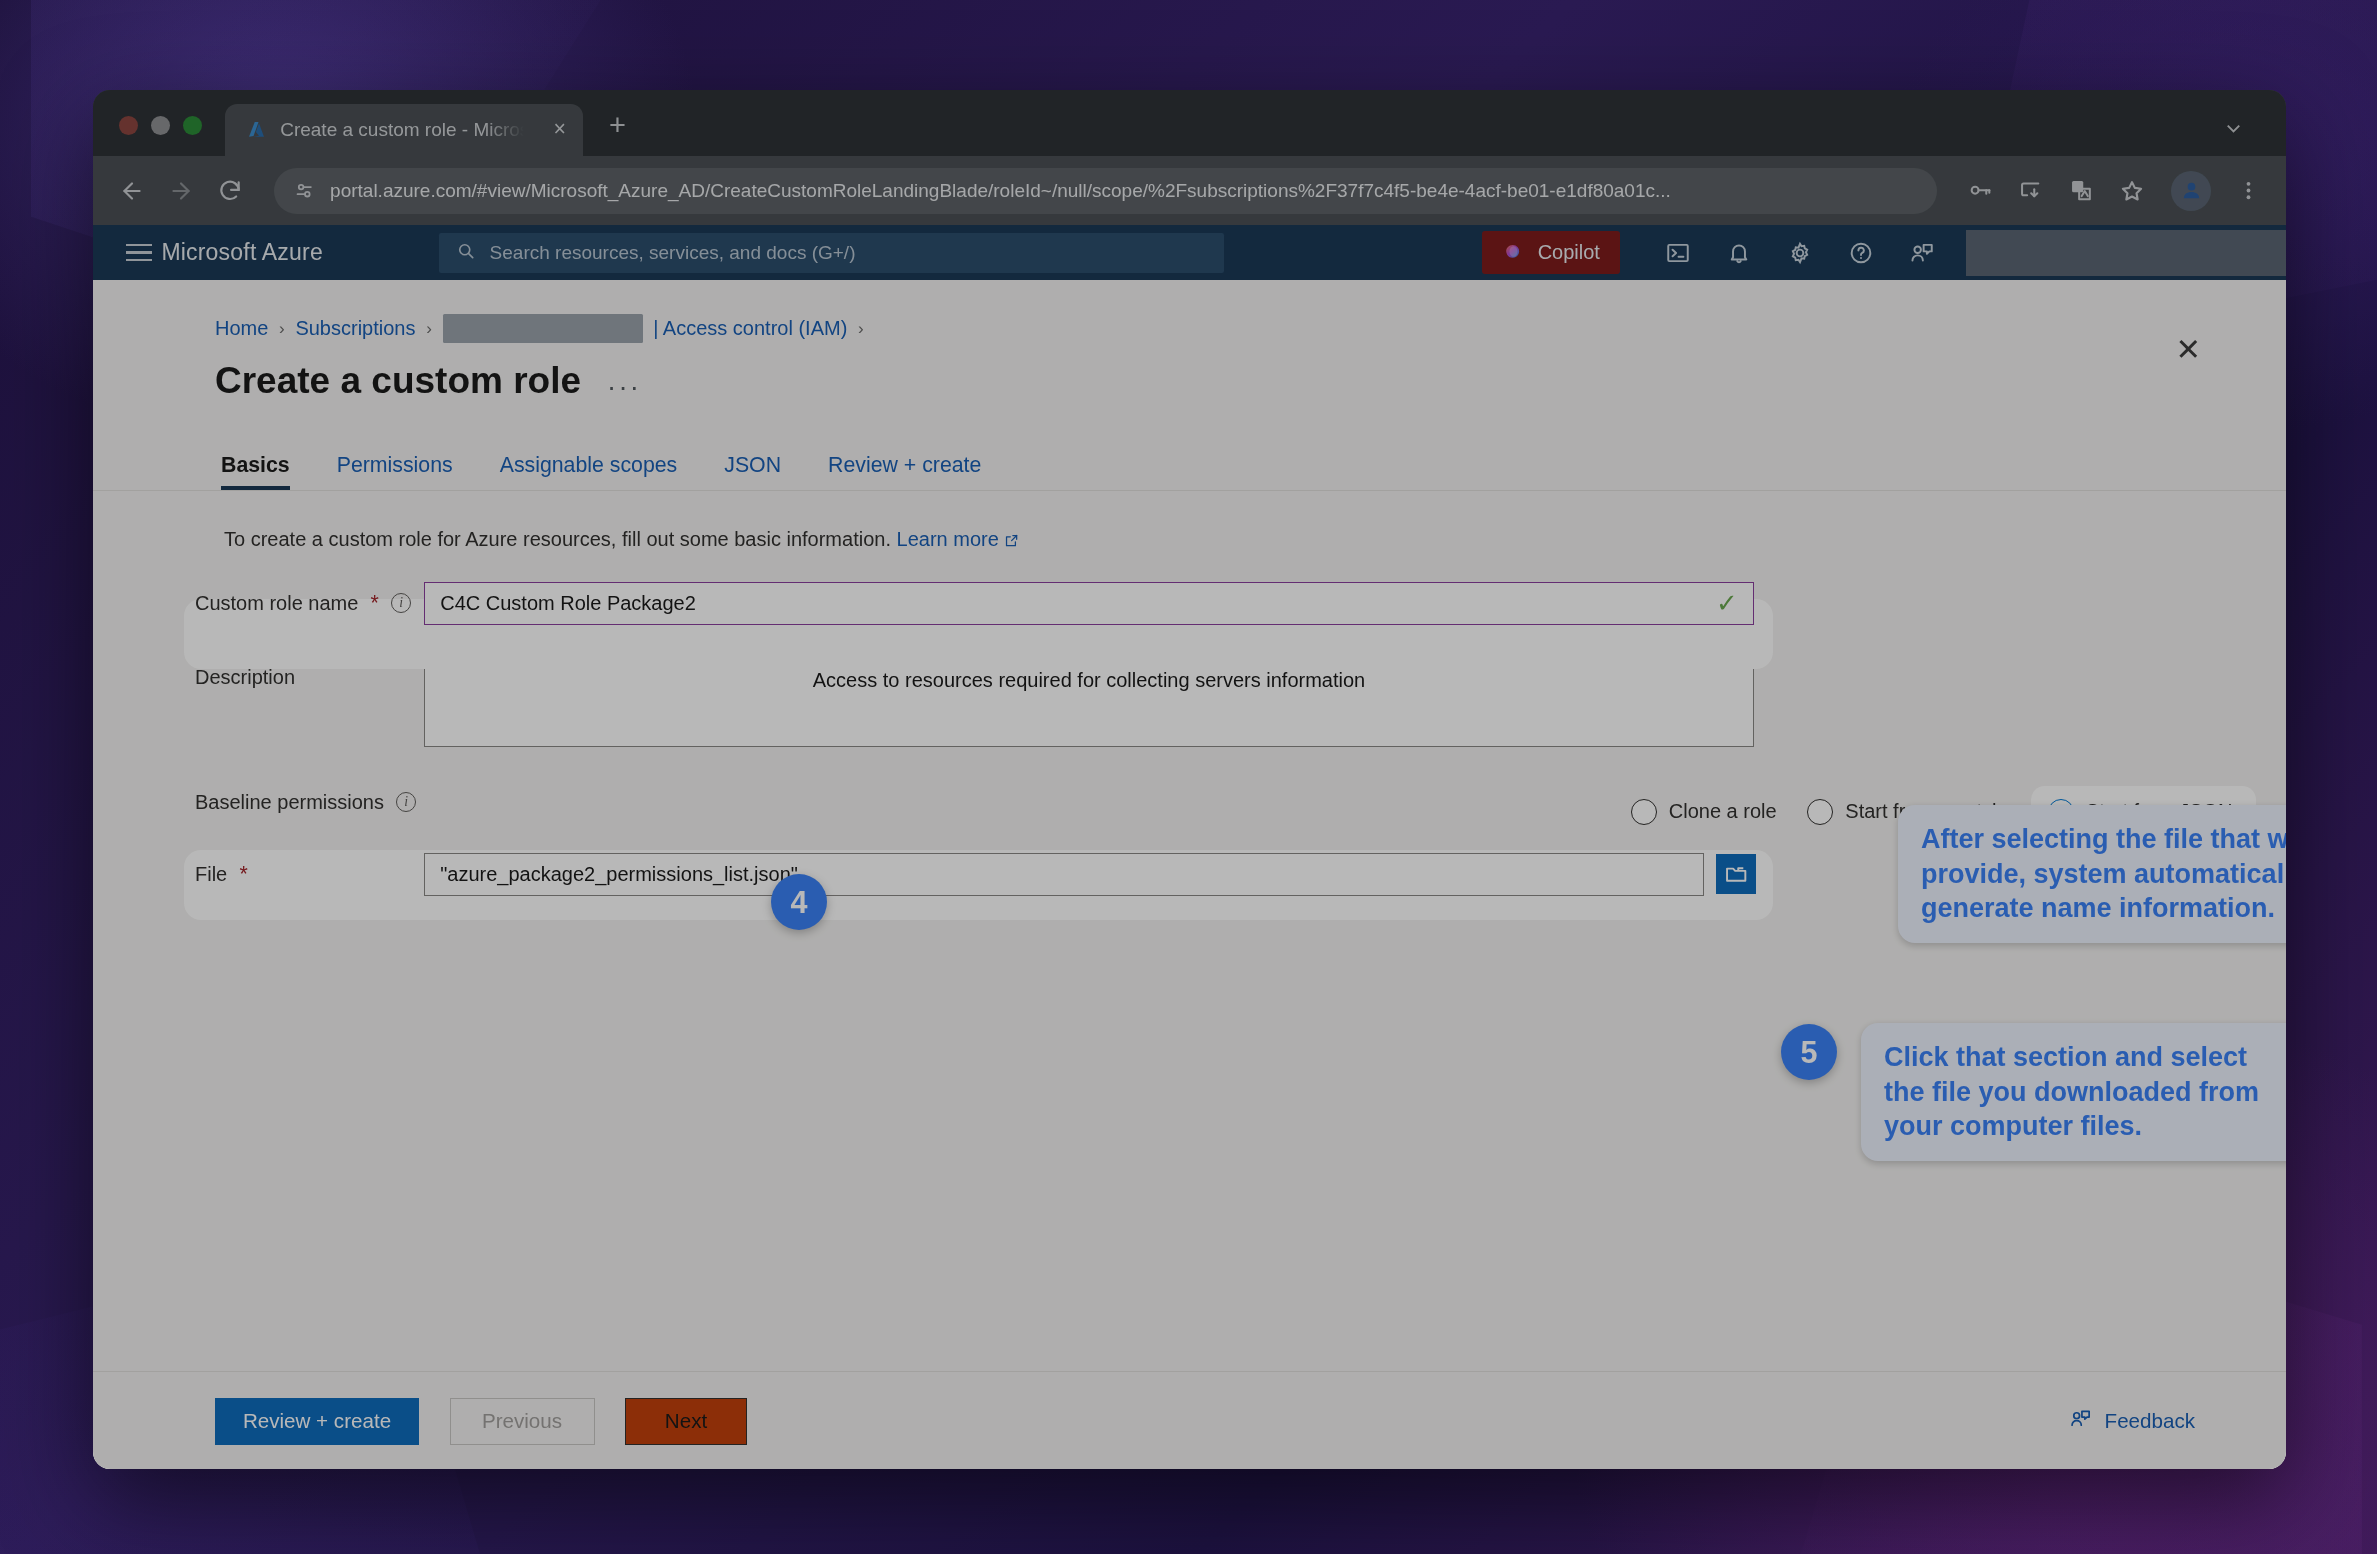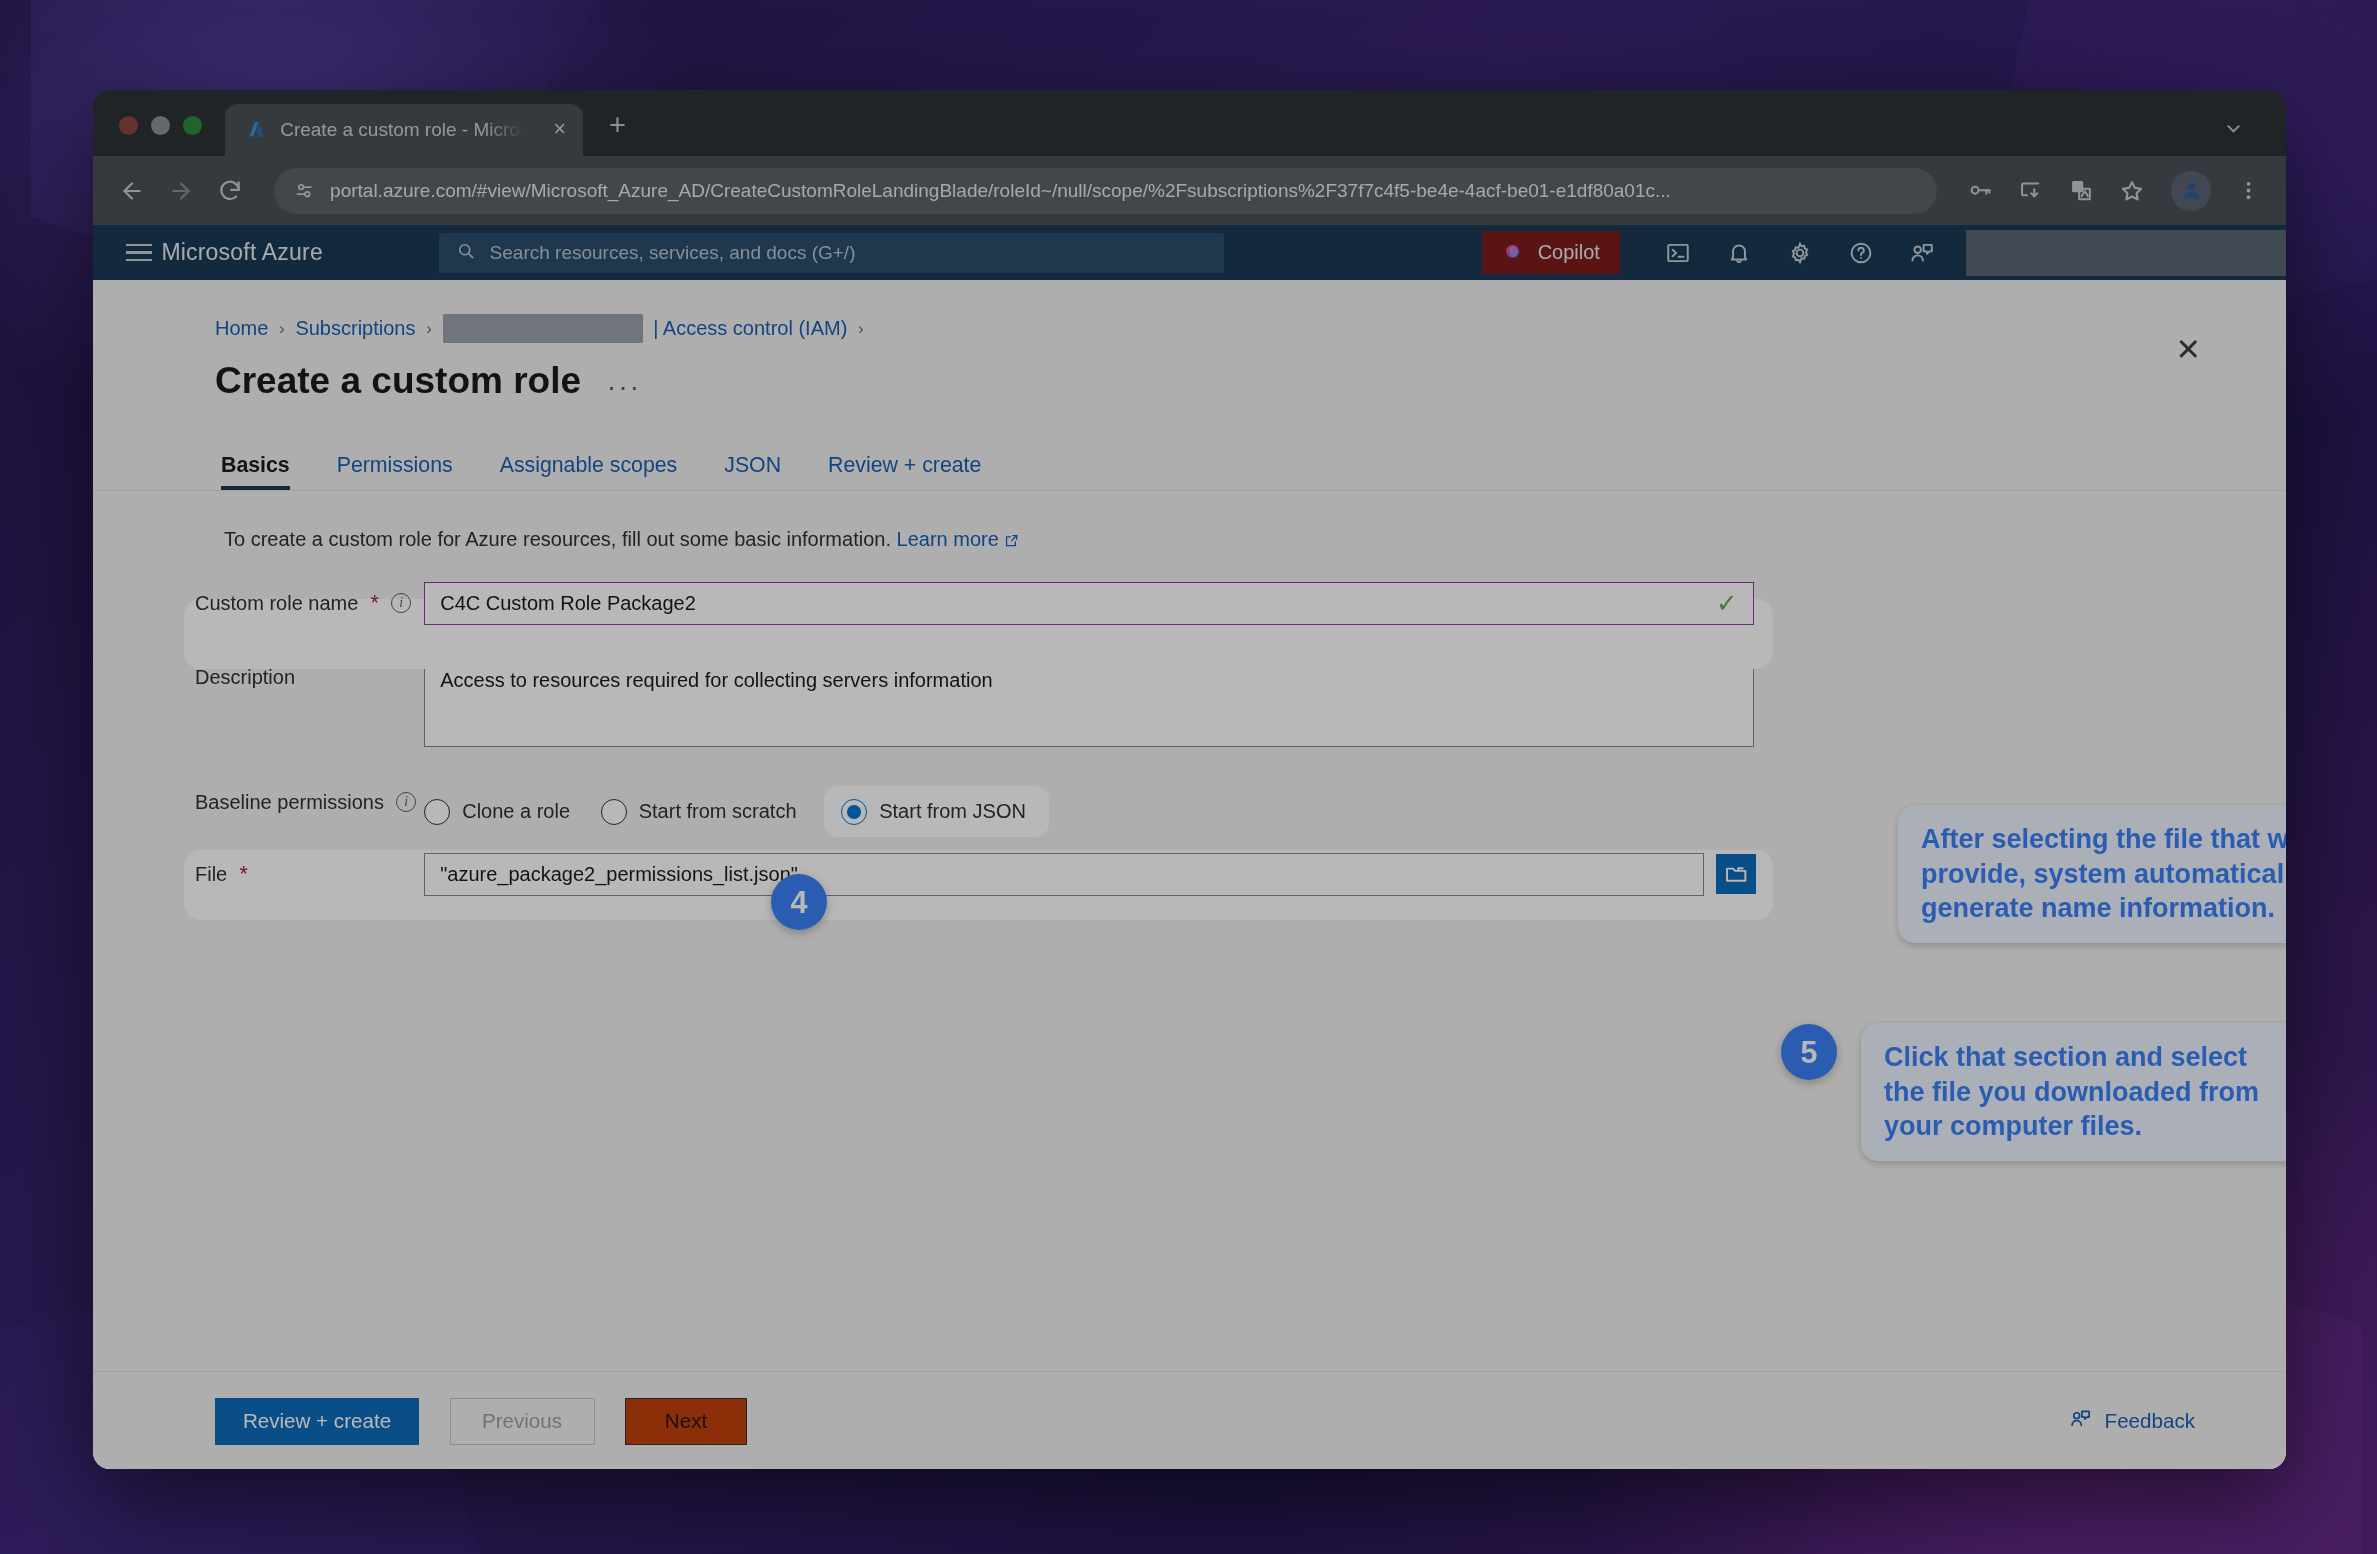--- a/index.html
+++ b/index.html
@@ -184,21 +184,21 @@
     background: #fff; border: 1.5px solid #8a8886;
     display: flex; align-items: center;
     padding: 0 15.2px;
     font-size: 20px; color: #1b1b1b;
   }
   .text-input.focused { border-color: #8b3f9e; }
   .textarea {
     width: 1330px; height: 90px;
     background: #fff; border: 1.5px solid #8a8886;
     padding: 10.7px 15.2px;
-    font-size: 20px; color: #1b1b1b;
+    font-size: 20px; color: #1b1b1b; text-align: center;
   }
   .check-ok { margin-left: auto; color: #6aa84f; font-size: 26px; line-height: 1; }
 
   .radio-group { display: flex; align-items: center; gap: 0; padding-top: 4.6px; }
   .radio-opt { display: flex; align-items: center; gap: 12.2px; margin-right: 30.5px; }
   .radio {
     width: 26px; height: 26px; border-radius: 50%;
     border: 1.5px solid #323130; background: #fff;
     display: flex; align-items: center; justify-content: center;
   }
@@ -497,21 +497,21 @@
 
       <div class="field-row">
         <span class="field-label">
           <span>Description</span>
         </span>
         <span class="textarea">
           <span>Access to resources required for collecting servers information</span>
         </span>
       </div>
 
-      <div class="field-row" style="margin-top:35px; position:relative;">
+      <div class="field-row" style="margin-top:35px; position:relative;justify-content:space-between;">
         <span class="field-label">
           <span>Baseline permissions</span>
           <span class="info-i">i</span>
         </span>
         <span class="radio-group">
           <span class="radio-opt">
             <span class="radio"></span>
             <span class="radio-label">Clone a role</span>
           </span>
           <span class="radio-opt">

